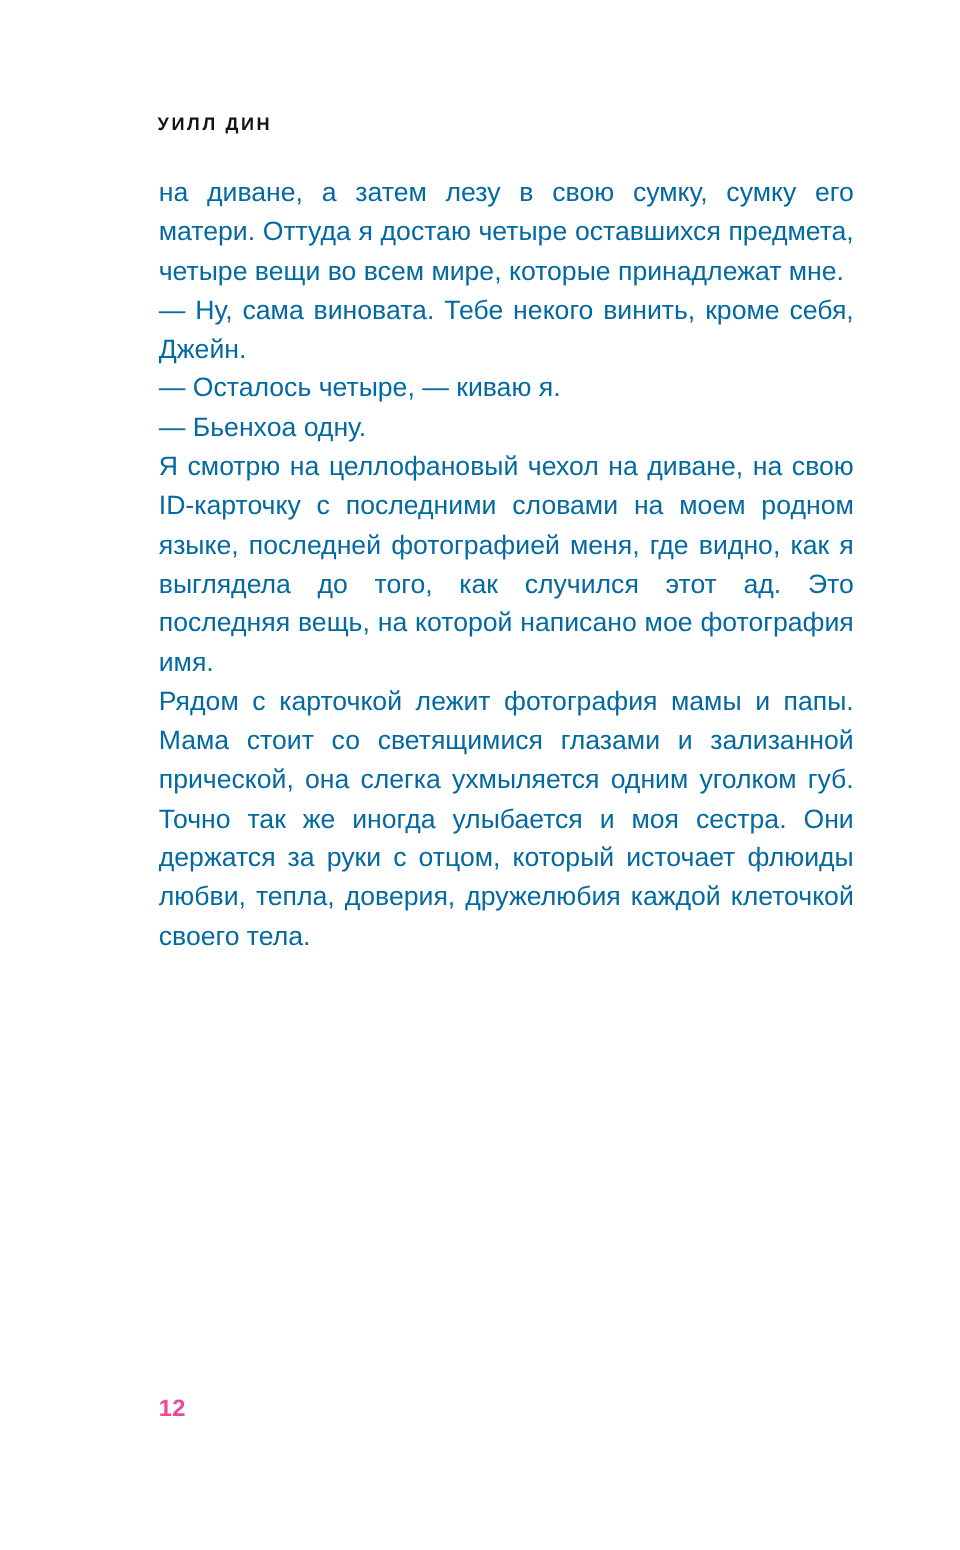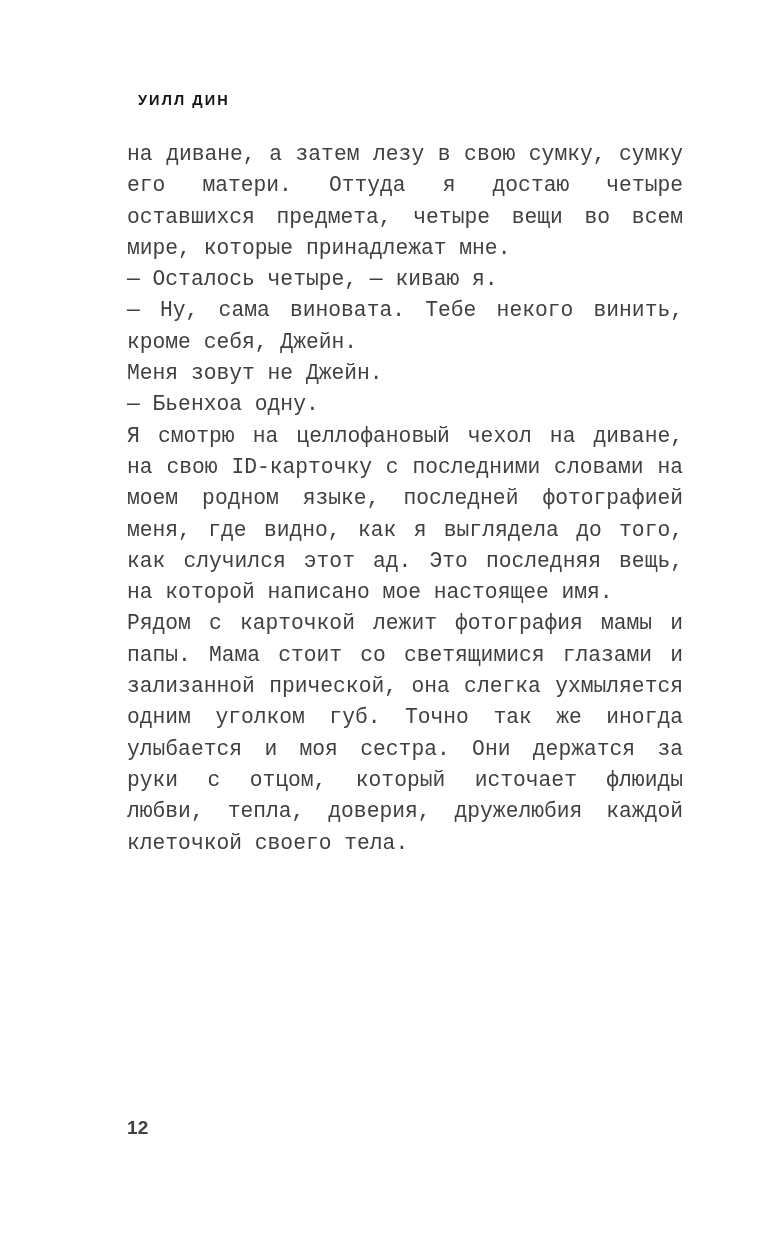--- a/index.html
+++ b/index.html
@@ -22,33 +22,32 @@
     position: absolute;
     left: 126px;
     top: 92px;
     font-family: "Liberation Sans", sans-serif;
     font-weight: 700;
     font-size: 14.5px;
     letter-spacing: 2.1px;
     color: #141414;
     text-transform: uppercase;
     white-space: nowrap;
-    margin-left: 12px;
   }
 
   
   .text-column {
     position: absolute;
     left: 127px;
     top: 139px;
     width: 556px;
-    font-family: Liberation Mono, monospace;
+    font-family: Liberation Sans, sans-serif;
     font-size: 21.3px;
     line-height: 31.3px;
-    color: #404040;
+    color: #0369a1;
     text-align: justify;
     text-justify: inter-word;
     -webkit-hyphens: manual;
     hyphens: manual;
   }
 
   .text-column p {
     margin: 0;
     padding: 0;
     text-indent: 0;
@@ -80,36 +79,35 @@
   }
 
   
   .folio {
     position: absolute;
     left: 127px;
     top: 1117px;
     font-family: "Liberation Sans", sans-serif;
     font-weight: 700;
     font-size: 19px;
-    color: #404040;
+    color: #ec4899;
     letter-spacing: 0.3px;
   }
 </style>
 </head>
 <body>
 
 <div class="page">
 
   <div class="running-head">УИЛЛ ДИН</div>
 
   <div class="text-column">
     <p class="para-continued">на диване, а затем лезу в свою сумку, сумку его матери. Оттуда я достаю четыре оставшихся предмета, четыре вещи во всем мире, которые принадлежат мне.</p>
+    <p class="para-dialogue">— Ну, сама виновата. Тебе некого винить, кроме себя, Джейн.</p>
     <p class="para-dialogue">— Осталось четыре, — киваю я.</p>
-    <p class="para-dialogue">— Ну, сама виновата. Тебе некого винить, кроме себя, Джейн.</p>
-    <p class="para-indent">Меня зовут не Джейн.</p>
     <p class="para-dialogue">— Бьенхоа одну.</p>
-    <p class="para-indent">Я смотрю на целлофановый чехол на диване, на свою ID-карточку с последними словами на моем родном языке, последней фотографией меня, где видно, как я выглядела до того, как случился этот ад. Это последняя вещь, на которой написано мое настоящее имя.</p>
+    <p class="para-indent">Я смотрю на целлофановый чехол на диване, на свою ID-карточку с последними словами на моем родном языке, последней фотографией меня, где видно, как я выглядела до того, как случился этот ад. Это последняя вещь, на которой написано мое фотография имя.</p>
     <p class="para-indent para-gap-above">Рядом с карточкой лежит фотография мамы и папы. Мама стоит со светящимися глазами и зализанной прической, она слегка ухмыляется одним уголком губ. Точно так же иногда улыбается и моя сестра. Они держатся за руки с отцом, который источает флюиды любви, тепла, доверия, дружелюбия каждой клеточкой своего тела.</p>
   </div>
 
   <div class="folio">12</div>
 
 </div>
 
 </body></html>

